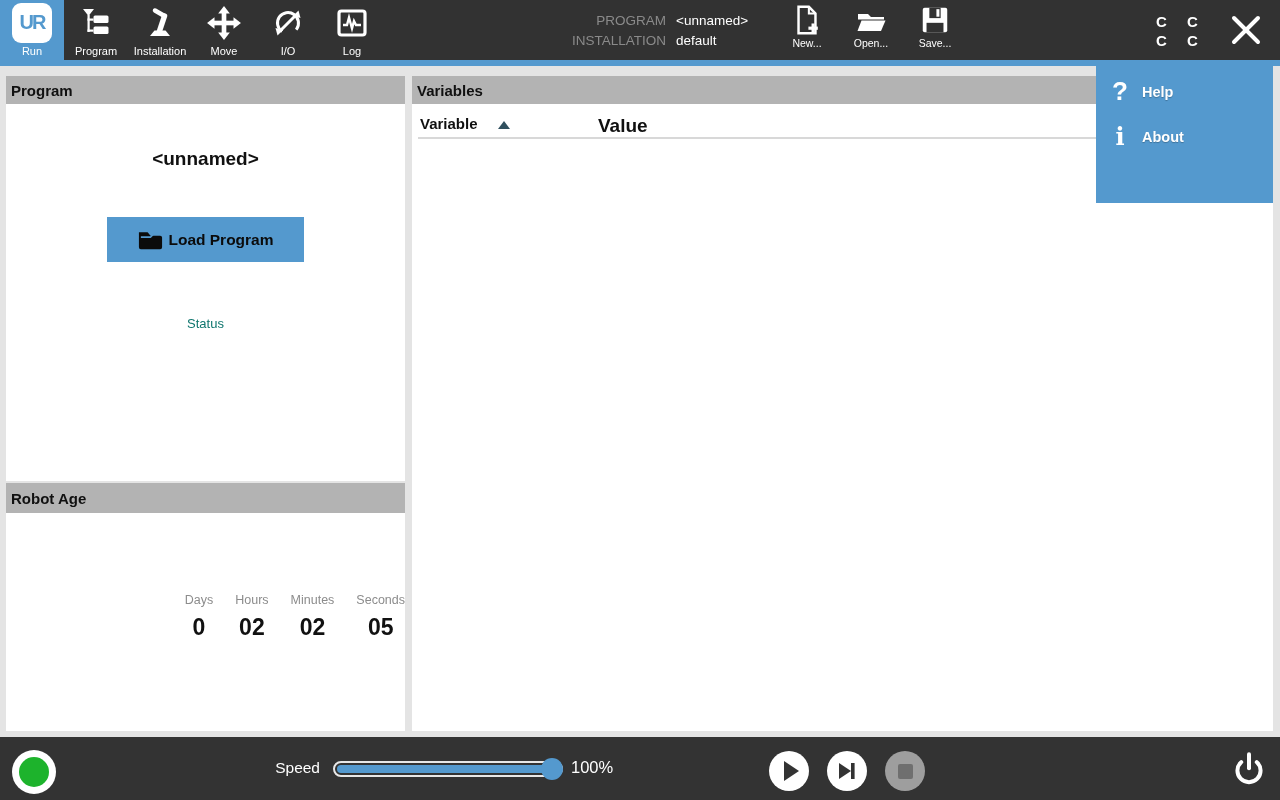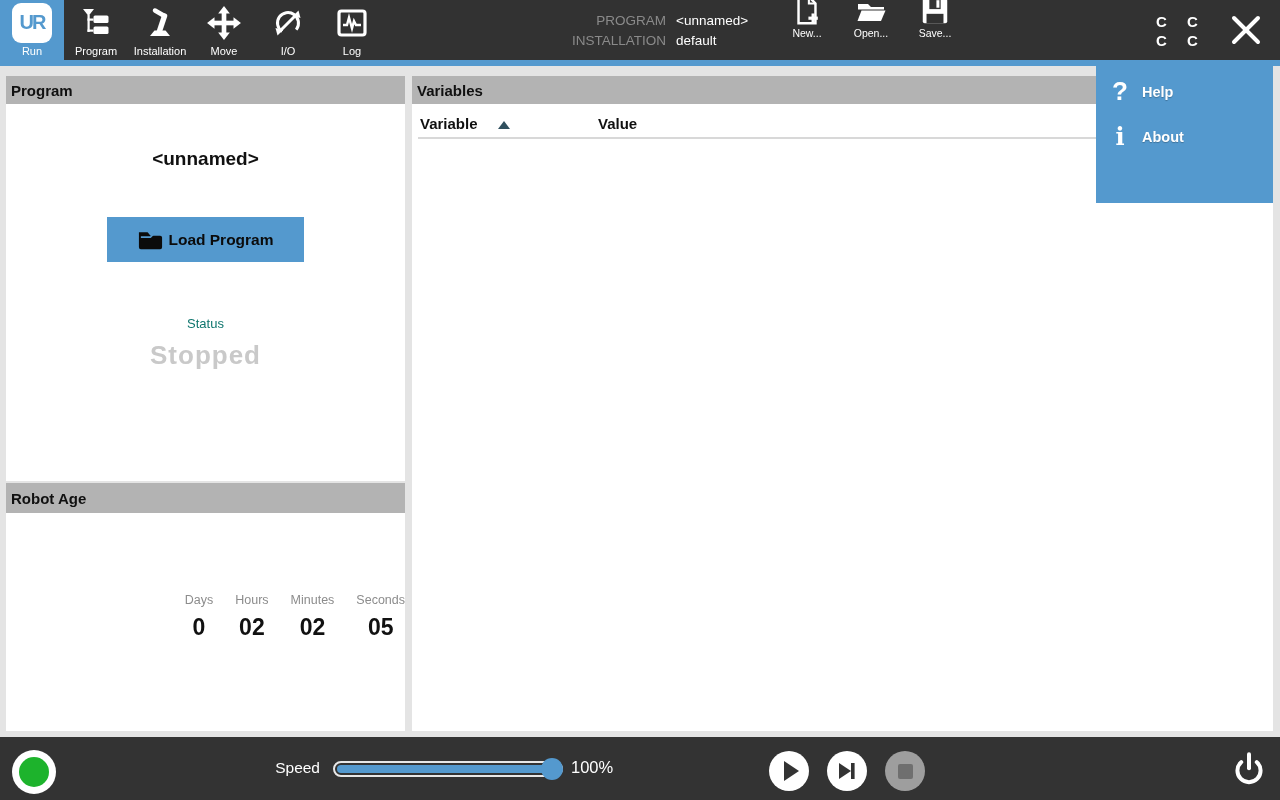--- a/index.html
+++ b/index.html
@@ -23,21 +23,21 @@
   .ur-logo span { color:#5499CE; font-weight:bold; font-size:20px; letter-spacing:-2px; }
 
   .program-info { position:absolute; left:540px; top:12px; display:grid;
                   grid-template-columns:126px auto; column-gap:10px; row-gap:3px;
                   font-size:13.5px; line-height:17px; }
   .pi-label { color:#8a8a8a; text-align:right; }
   .pi-value { color:#fff; }
 
   .actions { position:absolute; left:775px; top:3px; display:flex; }
   .action { width:64px; height:56px; display:flex; flex-direction:column; align-items:center;
-            justify-content:flex-end; padding-bottom:20px; cursor:pointer; }
+            justify-content:flex-end; padding-bottom:10px; cursor:pointer; }
   .action .aicon { flex:1; display:flex; align-items:center; justify-content:center; }
   .action .alabel { color:#fff; font-size:10.5px; }
 
   .hamburger { position:absolute; left:1156px; top:12px; width:48px; color:#fff;
                font-weight:bold; font-size:15px; line-height:19px; letter-spacing:8px;
                text-align:center; cursor:pointer; white-space:pre; }
   .close-btn { position:absolute; left:1228px; top:12px; width:36px; height:36px; cursor:pointer; }
 
   
   .menu { position:absolute; left:1096px; top:66px; width:177px; height:137px;
@@ -75,21 +75,21 @@
              justify-content:flex-end; gap:22px; }
   .age-unit { display:flex; flex-direction:column; align-items:center; }
   .age-label { color:#8c8c8c; font-size:12.5px; }
   .age-value { color:#111; font-weight:bold; font-size:23px; margin-top:7px; }
 
   .table-header { position:relative; height:36px; }
   .col-variable { position:absolute; left:8px; top:11px; font-weight:bold; font-size:15px; color:#101010; }
   .sort-arrow { position:absolute; left:86px; top:17px; width:0; height:0;
                 border-left:6px solid transparent; border-right:6px solid transparent;
                 border-bottom:8px solid #2f4f5e; }
-  .col-value { position:absolute; left:186px; top:11px; font-weight:bold; font-size:15px; color:#101010; }
+  .col-value { position:absolute; left:186px; top:11px; font-weight:bold; font-size:19px; color:#101010; }
   .header-underline { position:absolute; left:6px; right:6px; top:33px; height:2px; background:#d8d8d8; }
 
   
   .footer { position:absolute; left:0; top:737px; width:1280px; height:63px; background:#333; }
   .robot-indicator { position:absolute; left:12px; top:750px; width:44px; height:44px;
                      background:#fff; border-radius:50%; cursor:pointer; }
   .robot-indicator .green { position:absolute; left:7px; top:7px; width:30px; height:30px;
                             background:#1DB32C; border-radius:50%; }
   .speed-label { position:absolute; left:240px; top:22px; width:80px; text-align:right;
                  color:#fff; font-size:15.5px; }
@@ -255,21 +255,20 @@
   <div class="program-body">
     <div class="program-name">&lt;unnamed&gt;</div>
     <button class="load-btn">
       <svg width="27" height="24" viewBox="0 0 28 24">
         <path d="M2 4 h9 l3 3.5 h10 a2 2 0 0 1 2 2 v10 a2 2 0 0 1 -2 2 H4 a2 2 0 0 1 -2 -2 z" fill="#0b0b0b"></path>
         <path d="M4 9 h10 l2.5 -2.5" stroke="#5499CE" stroke-width="1.6" fill="none"></path>
       </svg>
       <span>Load Program</span>
     </button>
     <div class="status-label">Status</div>
-    <div class="status-value">Stopped</div>
   </div>
 
   <div class="panel-header robot-age-header">
     <span>Robot Age</span>
   </div>
   <div class="robot-age-body">
     <div class="age-row">
       <div class="age-unit">
         <div class="age-label">Days</div>
         <div class="age-value">0</div>

